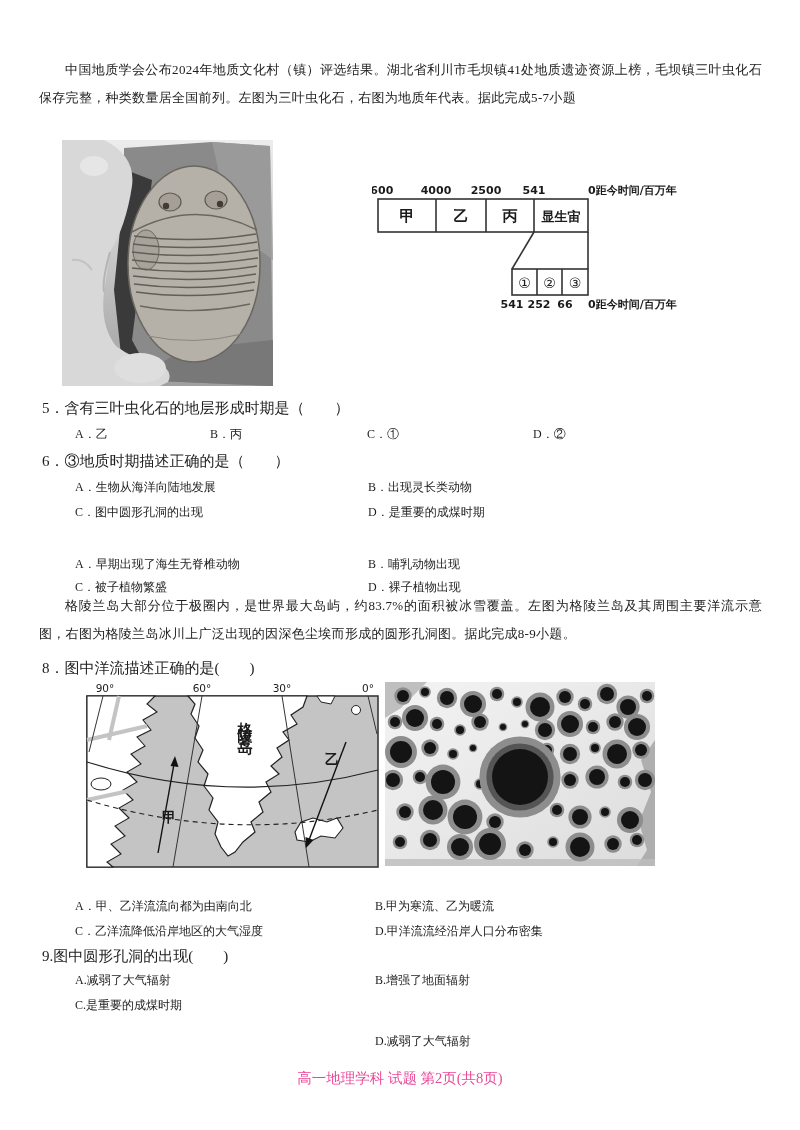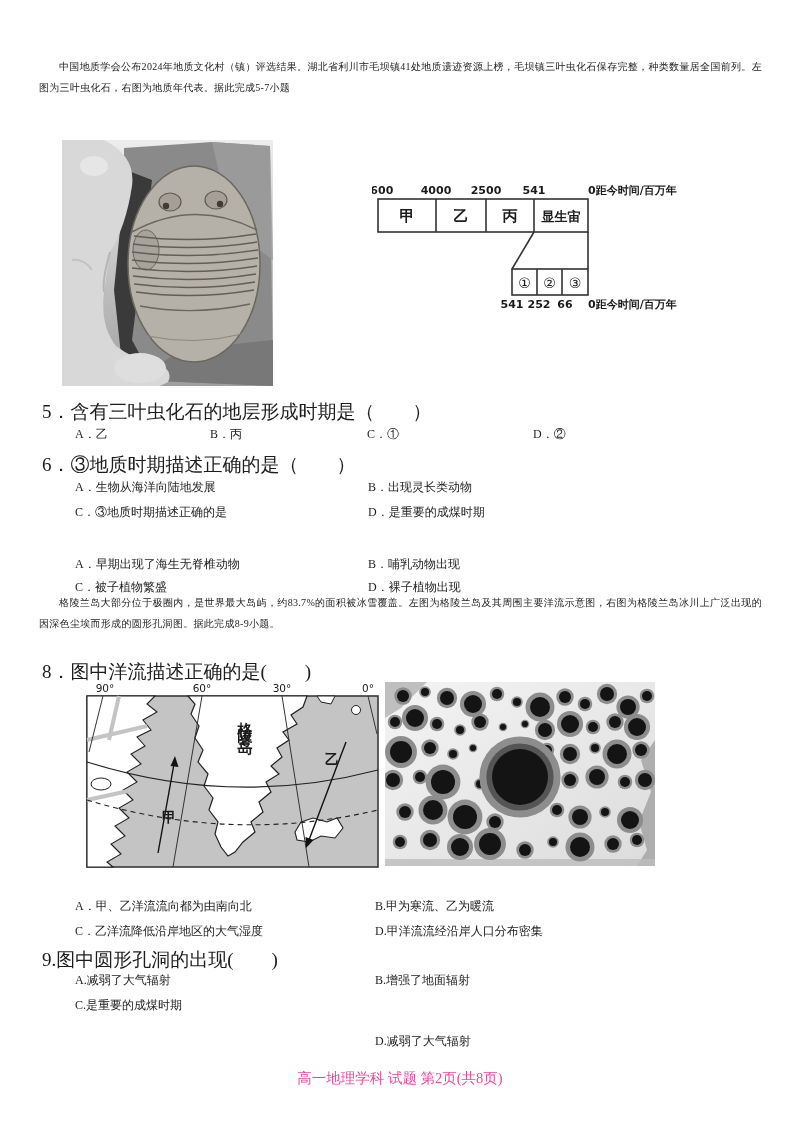--- a/index.html
+++ b/index.html
@@ -7,29 +7,29 @@
     position:relative;
     width:800px;height:1130px;
     background:#ffffff;
     font-family:"Liberation Serif","DejaVu Serif",serif;
     color:#1c1c1c;
     overflow:hidden;
   }
   .para{
     position:absolute;
     width:723px;
-    font-size:10px;
-    line-height:21px;
+    font-size:13px;
+    line-height:28px;
     text-align:justify;
     text-indent:2em;
     letter-spacing:0.3px;
   }
   .line{
     position:absolute;
-    font-size:19px;
+    font-size:15px;
     white-space:nowrap;
   }
   .opt{position:absolute;font-size:12px;white-space:nowrap;}
   .footer{
     position:absolute;
     width:800px;left:0;
     text-align:center;
     font-size:14.5px;
     color:#ec4899;
   }
@@ -122,21 +122,21 @@
 
   <div class="line" style="left:42px;top:399px;">5．含有三叶虫化石的地层形成时期是（　　）</div>
   <div class="opt" style="left:75px;top:426px;">A．乙</div>
   <div class="opt" style="left:210px;top:426px;">B．丙</div>
   <div class="opt" style="left:367px;top:426px;">C．①</div>
   <div class="opt" style="left:533px;top:426px;">D．②</div>
 
   <div class="line" style="left:42px;top:452px;">6．③地质时期描述正确的是（　　）</div>
   <div class="opt" style="left:75px;top:479px;">A．生物从海洋向陆地发展</div>
   <div class="opt" style="left:368px;top:479px;">B．出现灵长类动物</div>
-  <div class="opt" style="left:75px;top:504px;">C．③地质时期描述正确的是</div>
+  <div class="opt" style="left:75px;top:504px;">C．图中圆形孔洞的出现</div>
   <div class="opt" style="left:368px;top:504px;">D．是重要的成煤时期</div>
 
   <div class="opt" style="left:75px;top:556px;">A．早期出现了海生无脊椎动物</div>
   <div class="opt" style="left:368px;top:556px;">B．哺乳动物出现</div>
   <div class="opt" style="left:75px;top:579px;">C．被子植物繁盛</div>
   <div class="opt" style="left:368px;top:579px;">D．裸子植物出现</div>
 
   <div class="para" style="left:39px;top:592px;">格陵兰岛大部分位于极圈内，是世界最大岛屿，约83.7%的面积被冰雪覆盖。左图为格陵兰岛及其周围主要洋流示意图，右图为格陵兰岛冰川上广泛出现的因深色尘埃而形成的圆形孔洞图。据此完成8-9小题。</div>
 
   <div class="line" style="left:42px;top:659px;">8．图中洋流描述正确的是(　　)</div>

